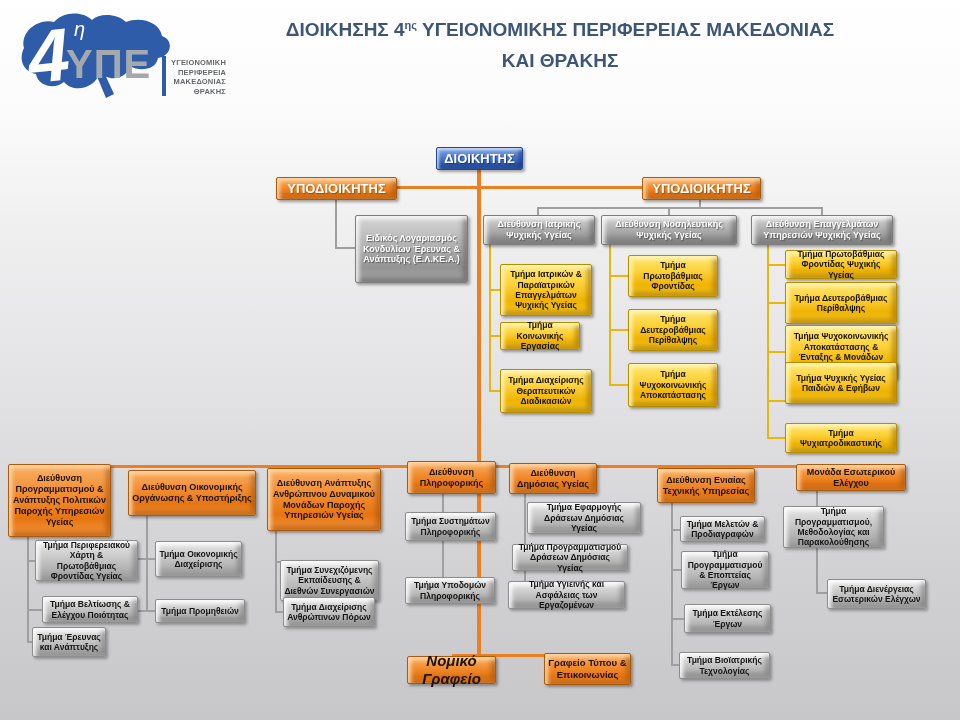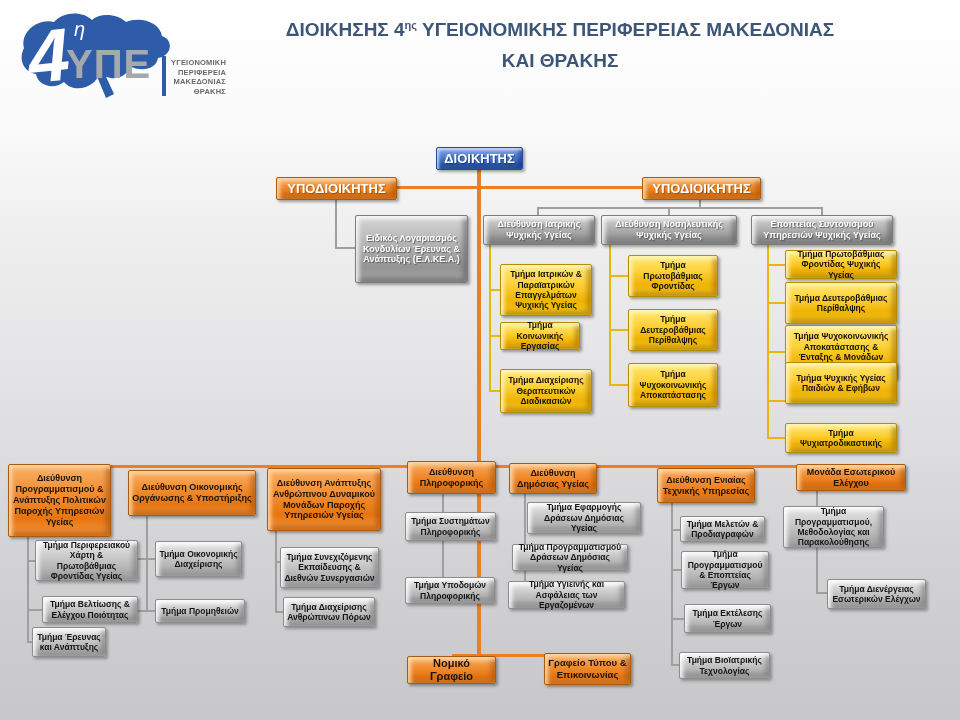--- a/index.html
+++ b/index.html
@@ -144,21 +144,21 @@
 <div class="ln gy" style="left:816px;top:527px;width:6px;height:2px;"></div>
 <div class="ln gy" style="left:816px;top:592px;width:11px;height:2px;"></div>
 
 <div class="box blue" style="left:436px;top:147px;width:87px;height:23px;font-size:13px;">ΔΙΟΙΚΗΤΗΣ</div>
 <div class="box orange white" style="left:276px;top:177px;width:121px;height:23px;font-size:13px;">ΥΠΟΔΙΟΙΚΗΤΗΣ</div>
 <div class="box orange white" style="left:642px;top:177px;width:119px;height:23px;font-size:13px;">ΥΠΟΔΙΟΙΚΗΤΗΣ</div>
 <div class="box grayhead" style="left:355px;top:215px;width:113px;height:68px;font-size:9px;">Ειδικός Λογαριασμός Κονδυλίων Έρευνας &amp; Ανάπτυξης (Ε.Λ.ΚΕ.Α.)</div>
 
 <div class="box grayhead" style="left:483px;top:215px;width:112px;height:30px;font-size:9px;">Διεύθυνση Ιατρικής Ψυχικής Υγείας</div>
 <div class="box grayhead" style="left:601px;top:215px;width:136px;height:30px;font-size:9px;">Διεύθυνση Νοσηλευτικής Ψυχικής Υγείας</div>
-<div class="box grayhead" style="left:751px;top:215px;width:142px;height:30px;font-size:9px;">Εποπτείας Συντονισμού Υπηρεσιών Ψυχικής Υγείας</div>
+<div class="box grayhead" style="left:751px;top:215px;width:142px;height:30px;font-size:9px;">Διεύθυνση Επαγγελμάτων Υπηρεσιών Ψυχικής Υγείας</div>
 
 <div class="box gold" style="left:500px;top:264px;width:92px;height:52px;">Τμήμα Ιατρικών &amp; Παραϊατρικών Επαγγελμάτων Ψυχικής Υγείας</div>
 <div class="box gold" style="left:500px;top:322px;width:80px;height:28px;">Τμήμα Κοινωνικής Εργασίας</div>
 <div class="box gold" style="left:500px;top:369px;width:92px;height:44px;">Τμήμα Διαχείρισης Θεραπευτικών Διαδικασιών</div>
 
 <div class="box gold" style="left:628px;top:255px;width:90px;height:42px;">Τμήμα Πρωτοβάθμιας Φροντίδας</div>
 <div class="box gold" style="left:628px;top:309px;width:90px;height:42px;">Τμήμα Δευτεροβάθμιας Περίθαλψης</div>
 <div class="box gold" style="left:628px;top:363px;width:90px;height:44px;">Τμήμα Ψυχοκοινωνικής Αποκατάστασης</div>
 
 <div class="box gold" style="left:785px;top:250px;width:112px;height:29px;">Τμήμα Πρωτοβάθμιας Φροντίδας Ψυχικής Υγείας</div>
@@ -175,32 +175,32 @@
 <div class="box orange" style="left:657px;top:468px;width:98px;height:35px;font-size:9px;">Διεύθυνση Ενιαίας Τεχνικής Υπηρεσίας</div>
 <div class="box orange" style="left:796px;top:464px;width:110px;height:27px;font-size:9px;">Μονάδα Εσωτερικού Ελέγχου</div>
 
 <div class="box grayunit" style="left:35px;top:540px;width:103px;height:41px;">Τμήμα Περιφερειακού Χάρτη &amp; Πρωτοβάθμιας Φροντίδας Υγείας</div>
 <div class="box grayunit" style="left:42px;top:596px;width:96px;height:27px;">Τμήμα Βελτίωσης &amp; Ελέγχου Ποιότητας</div>
 <div class="box grayunit" style="left:32px;top:627px;width:74px;height:30px;">Τμήμα Έρευνας και Ανάπτυξης</div>
 
 <div class="box grayunit" style="left:155px;top:541px;width:87px;height:36px;">Τμήμα Οικονομικής Διαχείρισης</div>
 <div class="box grayunit" style="left:155px;top:599px;width:90px;height:24px;">Τμήμα Προμηθειών</div>
 
-<div class="box grayunit" style="left:280px;top:547px;width:99px;height:41px;">Τμήμα Συνεχιζόμενης Εκπαίδευσης &amp; Διεθνών Συνεργασιών</div>
+<div class="box grayunit" style="left:280px;top:560px;width:99px;height:41px;">Τμήμα Συνεχιζόμενης Εκπαίδευσης &amp; Διεθνών Συνεργασιών</div>
 <div class="box grayunit" style="left:283px;top:597px;width:92px;height:30px;">Τμήμα Διαχείρισης Ανθρώπινων Πόρων</div>
 
 <div class="box grayunit" style="left:405px;top:512px;width:91px;height:29px;">Τμήμα Συστημάτων Πληροφορικής</div>
 <div class="box grayunit" style="left:405px;top:577px;width:90px;height:27px;">Τμήμα Υποδομών Πληροφορικής</div>
 
 <div class="box grayunit" style="left:511px;top:502px;width:114px;height:32px;margin-left:16px;">Τμήμα Εφαρμογής Δράσεων Δημόσιας Υγείας</div>
 <div class="box grayunit" style="left:512px;top:544px;width:116px;height:27px;">Τμήμα Προγραμματισμού Δράσεων Δημόσιας Υγείας</div>
 <div class="box grayunit" style="left:508px;top:581px;width:117px;height:28px;">Τμήμα Υγιεινής και Ασφάλειας των Εργαζομένων</div>
 
 <div class="box grayunit" style="left:680px;top:516px;width:85px;height:26px;">Τμήμα Μελετών &amp; Προδιαγραφών</div>
 <div class="box grayunit" style="left:681px;top:551px;width:88px;height:38px;">Τμήμα Προγραμματισμού &amp; Εποπτείας Έργων</div>
 <div class="box grayunit" style="left:684px;top:604px;width:87px;height:29px;">Τμήμα Εκτέλεσης Έργων</div>
 <div class="box grayunit" style="left:679px;top:652px;width:91px;height:27px;">Τμήμα Βιοϊατρικής Τεχνολογίας</div>
 
 <div class="box grayunit" style="left:783px;top:506px;width:101px;height:42px;">Τμήμα Προγραμματισμού, Μεθοδολογίας και Παρακολούθησης</div>
 <div class="box grayunit" style="left:827px;top:579px;width:99px;height:30px;">Τμήμα Διενέργειας Εσωτερικών Ελέγχων</div>
 
-<div class="box orange" style="left:407px;top:656px;width:89px;height:28px;font-size:11px;">Νομικό Γραφείο</div>
+<div class="box orange" style="left:407px;top:656px;width:89px;height:28px;font-size:15px;font-style:italic;">Νομικό Γραφείο</div>
 <div class="box orange" style="left:544px;top:653px;width:87px;height:32px;font-size:9.5px;">Γραφείο Τύπου &amp; Επικοινωνίας</div>
 
 </body></html>

